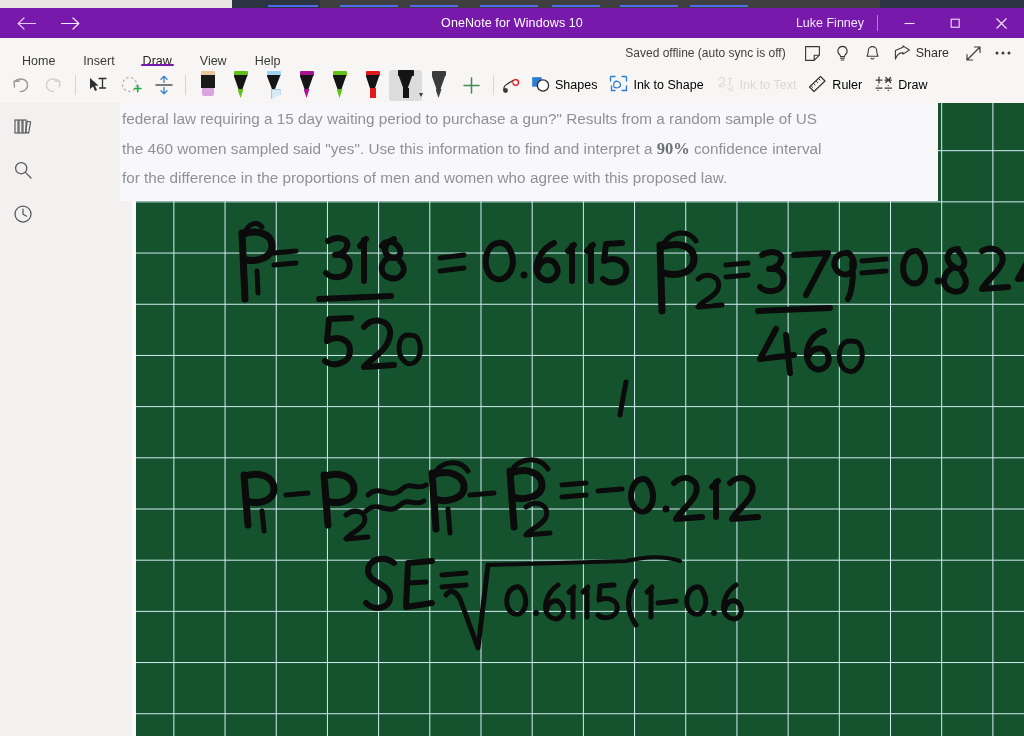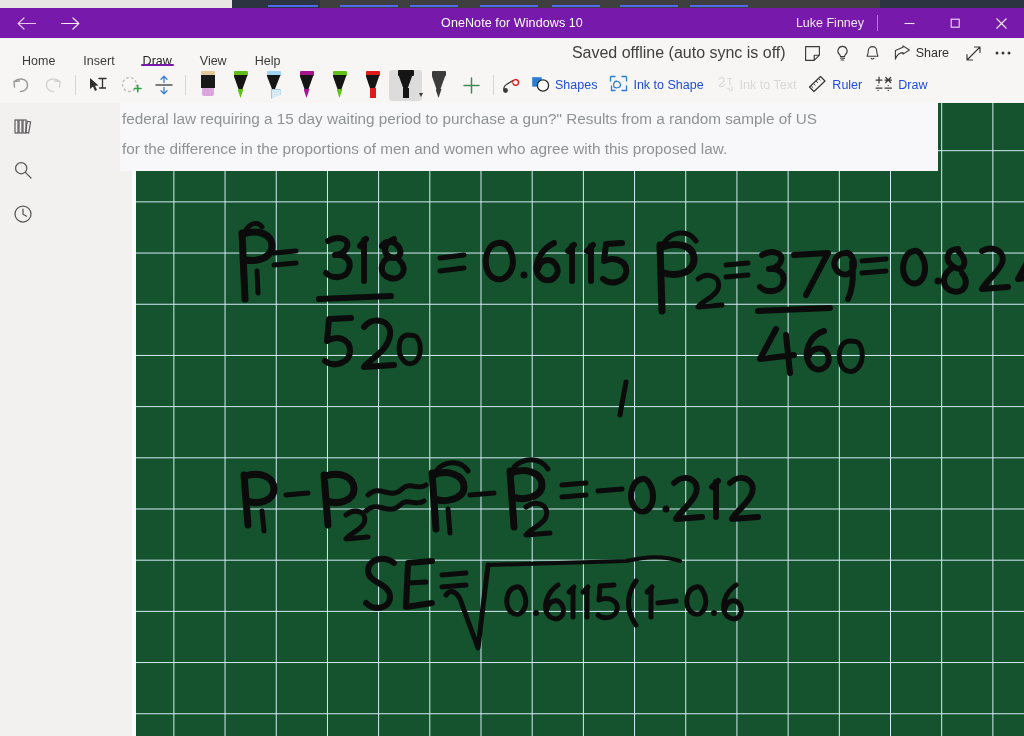--- a/index.html
+++ b/index.html
@@ -50,36 +50,36 @@
   .rtabs{position:absolute;left:8px;top:0;height:30px;display:flex;align-items:center;gap:0px;}
   .rtab{
     position:relative;height:30px;padding:0 14px;display:flex;align-items:flex-end;
     font-size:12.5px;color:#3a3a38;white-space:nowrap;
   }
   .rtab.active{color:#201f1e;font-weight:normal;}
   .rtab.active .rtab-underline{
     position:absolute;left:12px;right:12px;bottom:2px;height:2.5px;background:#7719aa;border-radius:2px;
   }
   .rright{position:absolute;right:6px;top:0;height:30px;display:flex;align-items:center;gap:0px;}
-  .saved-text{font-size:16px;color:#42403e;margin-right:12px;white-space:nowrap;}
+  .saved-text{font-size:12px;color:#42403e;margin-right:12px;white-space:nowrap;}
   .ricon{width:30px;height:30px;display:flex;align-items:center;justify-content:center;color:#3b3a39;}
   .share-btn{display:flex;align-items:center;gap:5px;padding:0 9px 0 6px;height:30px;font-size:12.5px;color:#32302f;}
   .ricon svg,.share-btn svg{display:block;}
 
   
   .drawbar{
     position:absolute;top:68px;left:0;width:1024px;height:35px;
     background:#f7f6f5;border-bottom:1px solid #e6e4e2;
   }
   .db-items{position:absolute;left:4px;top:0;height:34px;display:flex;align-items:center;}
   .tool{height:31px;min-width:33px;display:flex;align-items:center;justify-content:center;border-radius:3px;position:relative;}
   .tool.sel{background:#dcdcdc;}
   .tool.dis{opacity:.38;}
   .vdiv{width:1px;height:20px;background:#d8d6d4;margin:0 5px;}
-  .labeled{padding:0 8px 0 4px;gap:5px;font-size:12.5px;color:#1d4ed8;min-width:0;}
+  .labeled{padding:0 8px 0 4px;gap:5px;font-size:12.5px;color:#000000;min-width:0;}
   .labeled.dis{color:#a9a7a5;}
   .db-right{position:absolute;left:494px;top:0;height:34px;display:flex;align-items:center;}
 
   .pen{width:22px;height:30px;position:relative;display:block;}
   .pen .cap{position:absolute;left:4px;top:1px;width:14px;height:4px;border-radius:1px;}
   .pen .body{position:absolute;left:4px;top:5px;width:14px;height:12px;background:#1a1a1a;}
   .pen .nib{position:absolute;left:7px;top:17px;width:8px;height:10px;}
   .pen.marker .body{clip-path:polygon(0 0,100% 0,62% 100%,38% 100%);height:15px;}
   .pen.pencil .body{top:5px;height:13px;}
   .pen.pencil .nib{left:5px;top:18px;width:12px;height:8px;border-radius:0 0 2px 2px;}
@@ -416,20 +416,21 @@
     </div>
   </div>
 
   <div class="canvas">
     <div class="grid"></div>
     <div class="leftmargin"></div>
     <div class="leftmargin-fade"></div>
 
     <div class="noteblock">
       <div class="line">federal law requiring a 15 day waiting period to purchase a gun?" Results from a random sample of US</div>
+      <div class="line"><span>the 460 women sampled said "yes". Use this information to find and interpret a </span><span class="pct">90%</span><span> confidence interval</span></div>
       <div class="line">for the difference in the proportions of men and women who agree with this proposed law.</div>
     </div>
 
     <svg class="ink" viewBox="0 0 978 633">
       <g fill="none" stroke="#0b0b0b" stroke-linecap="round" stroke-linejoin="round">
 
         <g>
           <path d="M200 127 C204 120 212 118 216 124" stroke-width="5"></path>
           <path d="M196 130 L199 196" stroke-width="7"></path>
           <path d="M197 131 C212 126 226 131 226 143 C226 155 211 159 200 157" stroke-width="7"></path>

